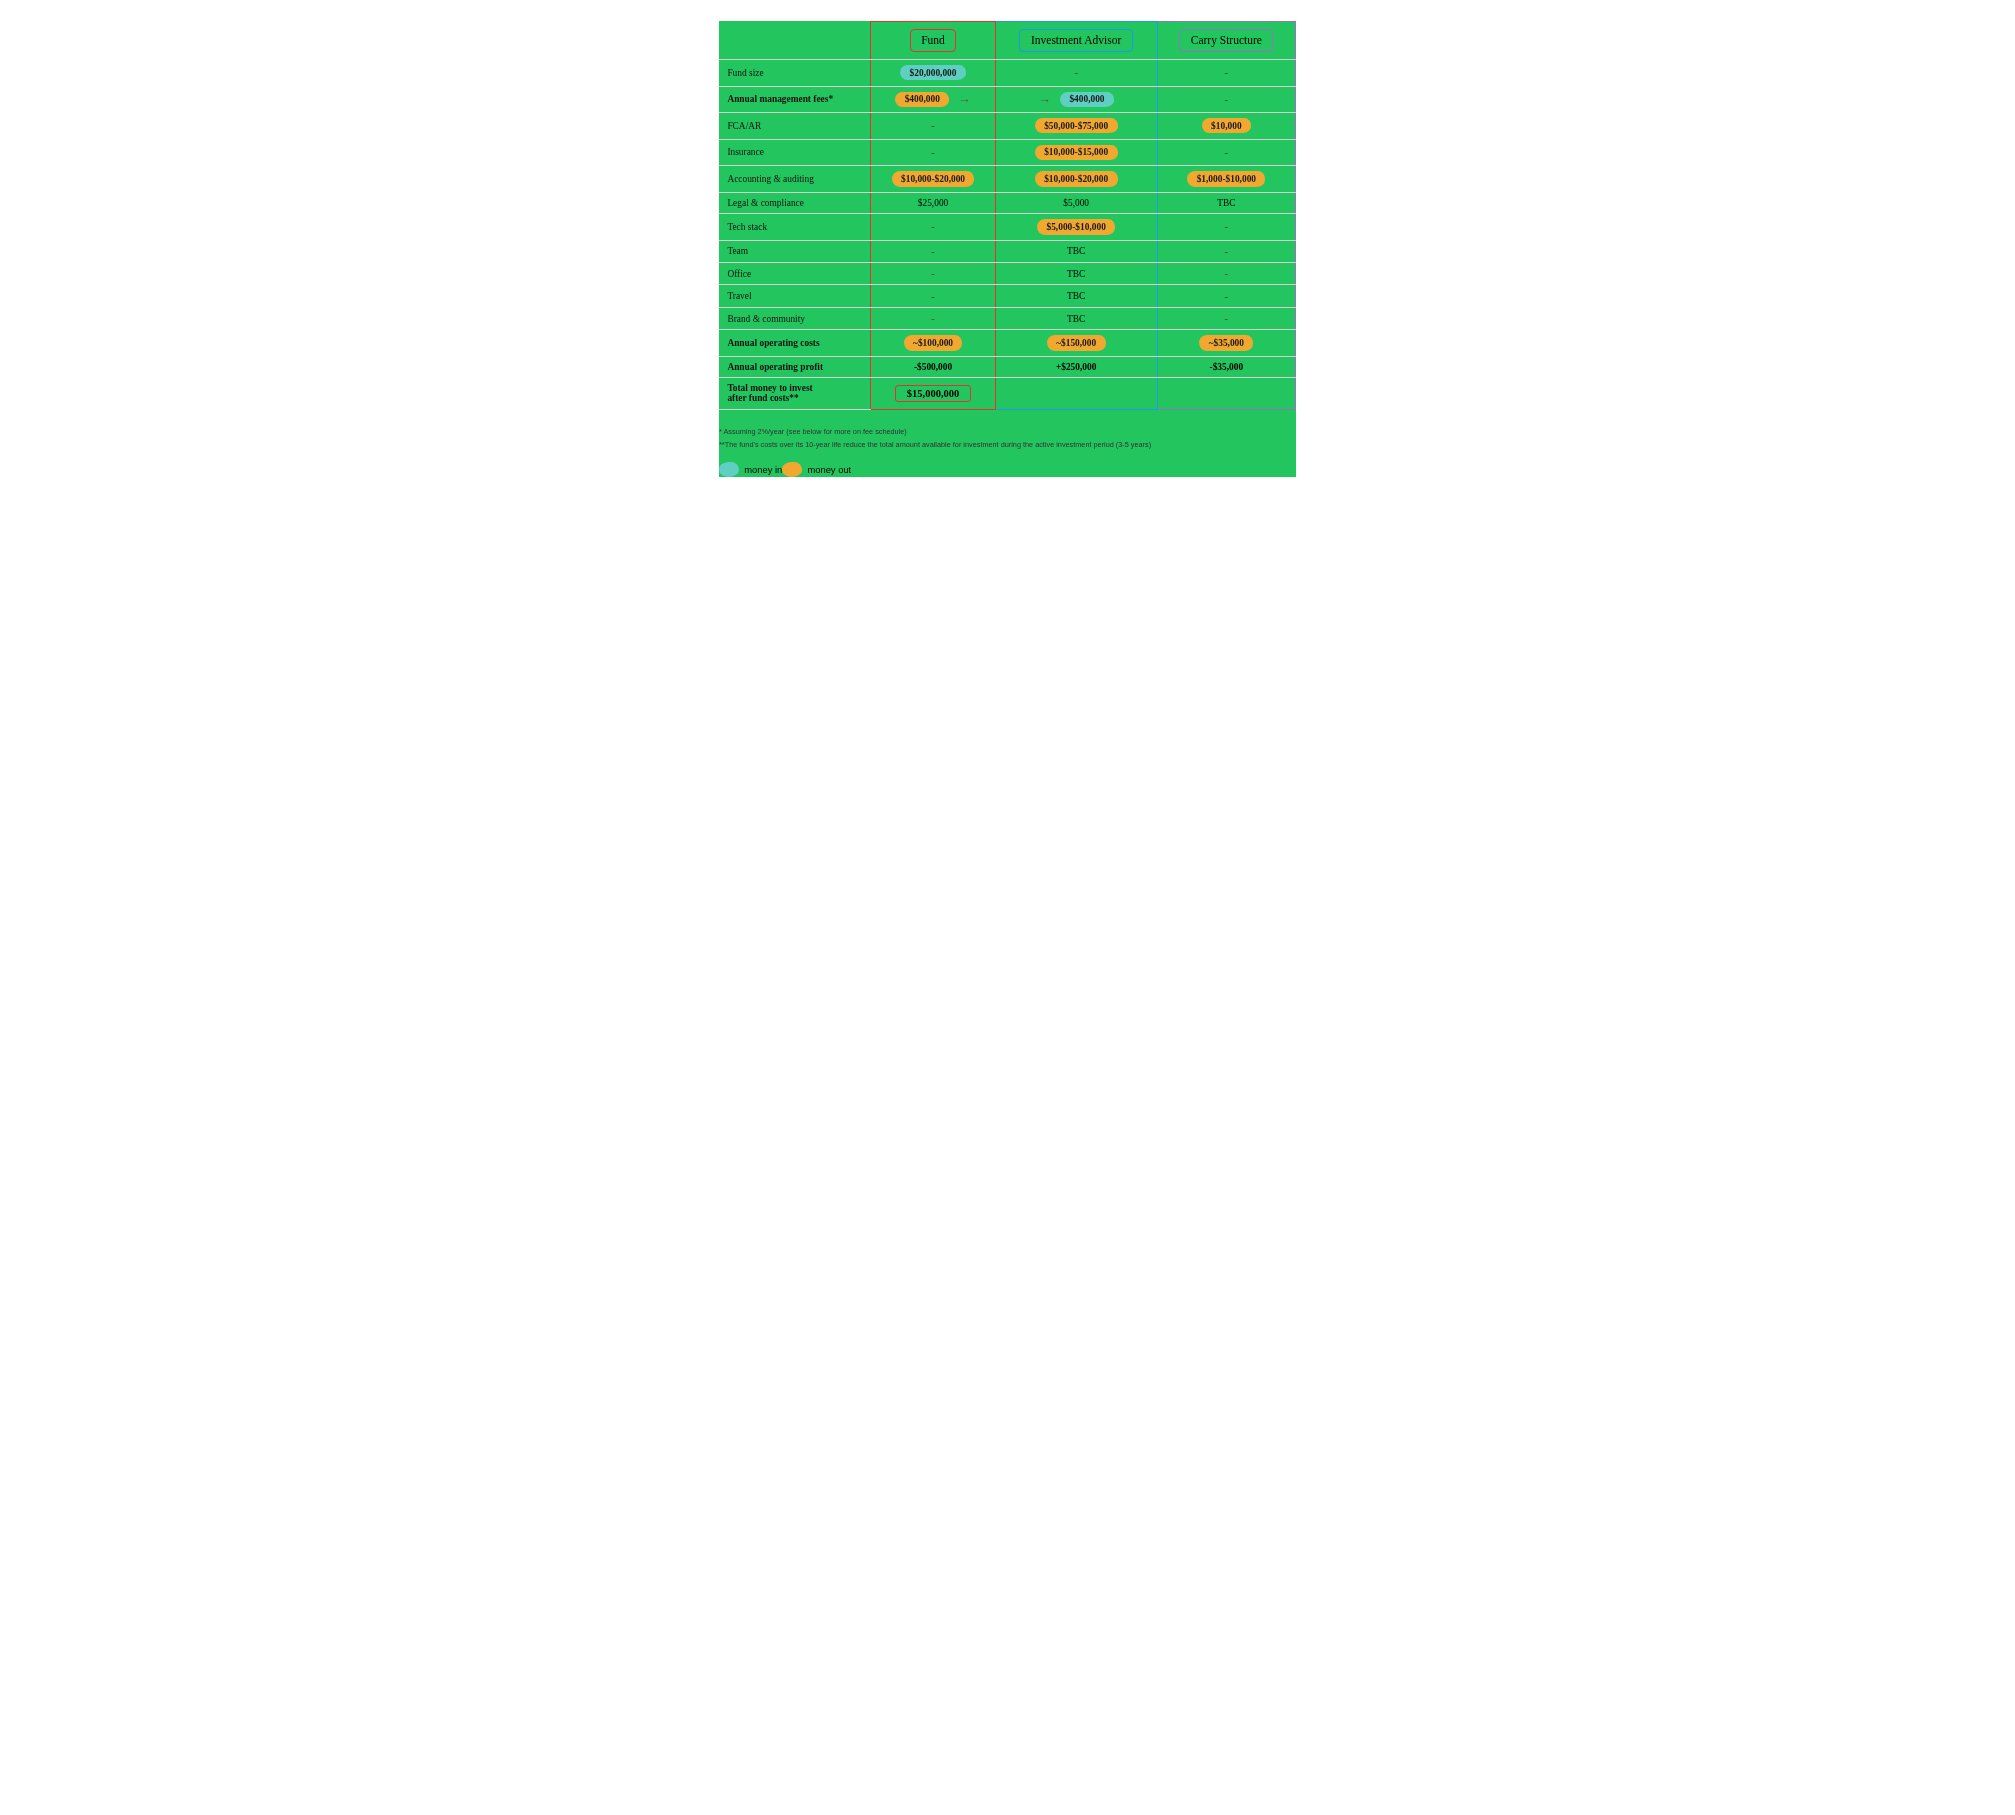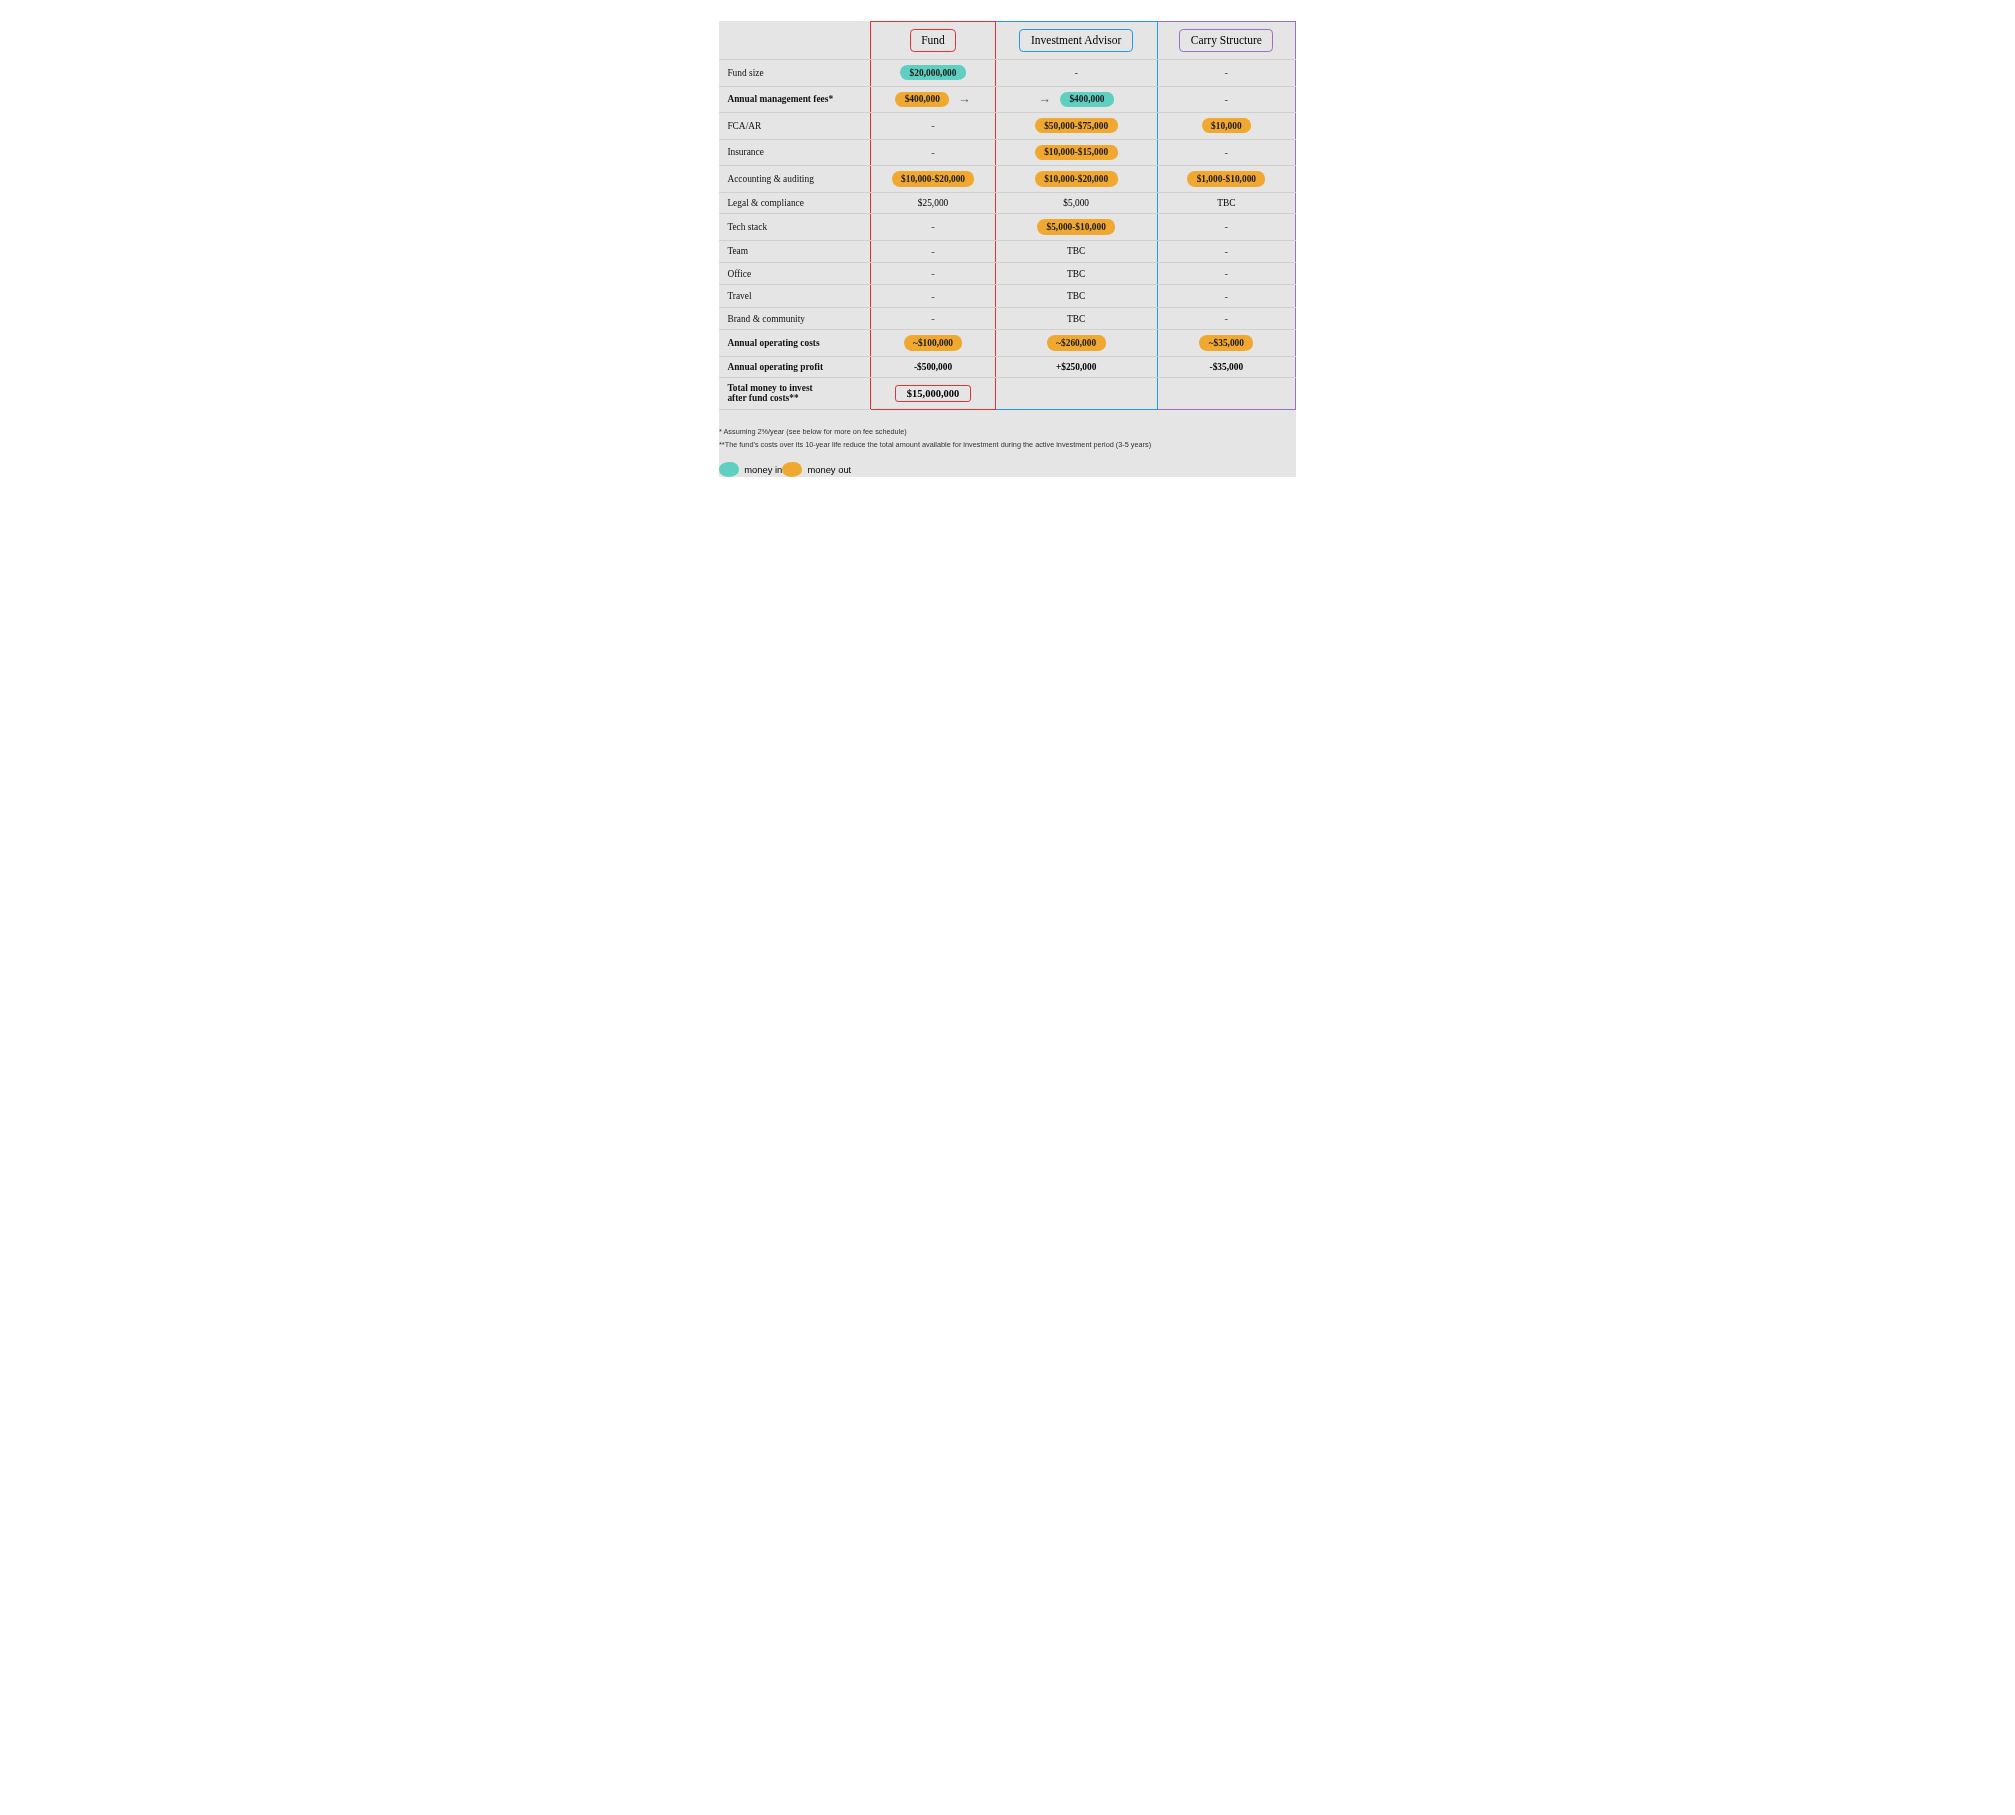--- a/index.html
+++ b/index.html
@@ -7,21 +7,21 @@
     body {
       background: #fff;
       font-family: 'Segoe UI', 'Comic Sans MS', cursive, sans-serif;
       padding: 21px;
       min-width: 472px;
     }
 
     .page-container {
       max-width: 577px;
       margin: 0 auto;
-      background: #e5e5e5;
+      background: #22c55e;
     }
 
     
     .comparison-table {
       width: 100%;
       border-collapse: collapse;
       margin-bottom: 15.7px;
     }
 
     .comparison-table th,
@@ -304,21 +304,21 @@
         </tr>
         <tr>
           <td>Brand &amp; community</td>
           <td class="col-fund"><span class="dash-cell">-</span></td>
           <td class="col-advisor"><span>TBC</span></td>
           <td class="col-carry"><span class="dash-cell">-</span></td>
         </tr>
         <tr>
           <td class="label-bold">Annual operating costs</td>
           <td class="col-fund"><span class="pill-orange">~$100,000</span></td>
-          <td class="col-advisor"><span class="pill-orange">~$260,000</span></td>
+          <td class="col-advisor"><span class="pill-orange">~$150,000</span></td>
           <td class="col-carry"><span class="pill-orange">~$35,000</span></td>
         </tr>
         <tr class="op-profit-row">
           <td class="label-bold">Annual operating profit</td>
           <td class="col-fund"><span>-$500,000</span></td>
           <td class="col-advisor"><span>+$250,000</span></td>
           <td class="col-carry"><span>-$35,000</span></td>
         </tr>
         <tr class="last-data-row">
           <td class="label-bold">Total money to invest<br>after fund costs**</td>

